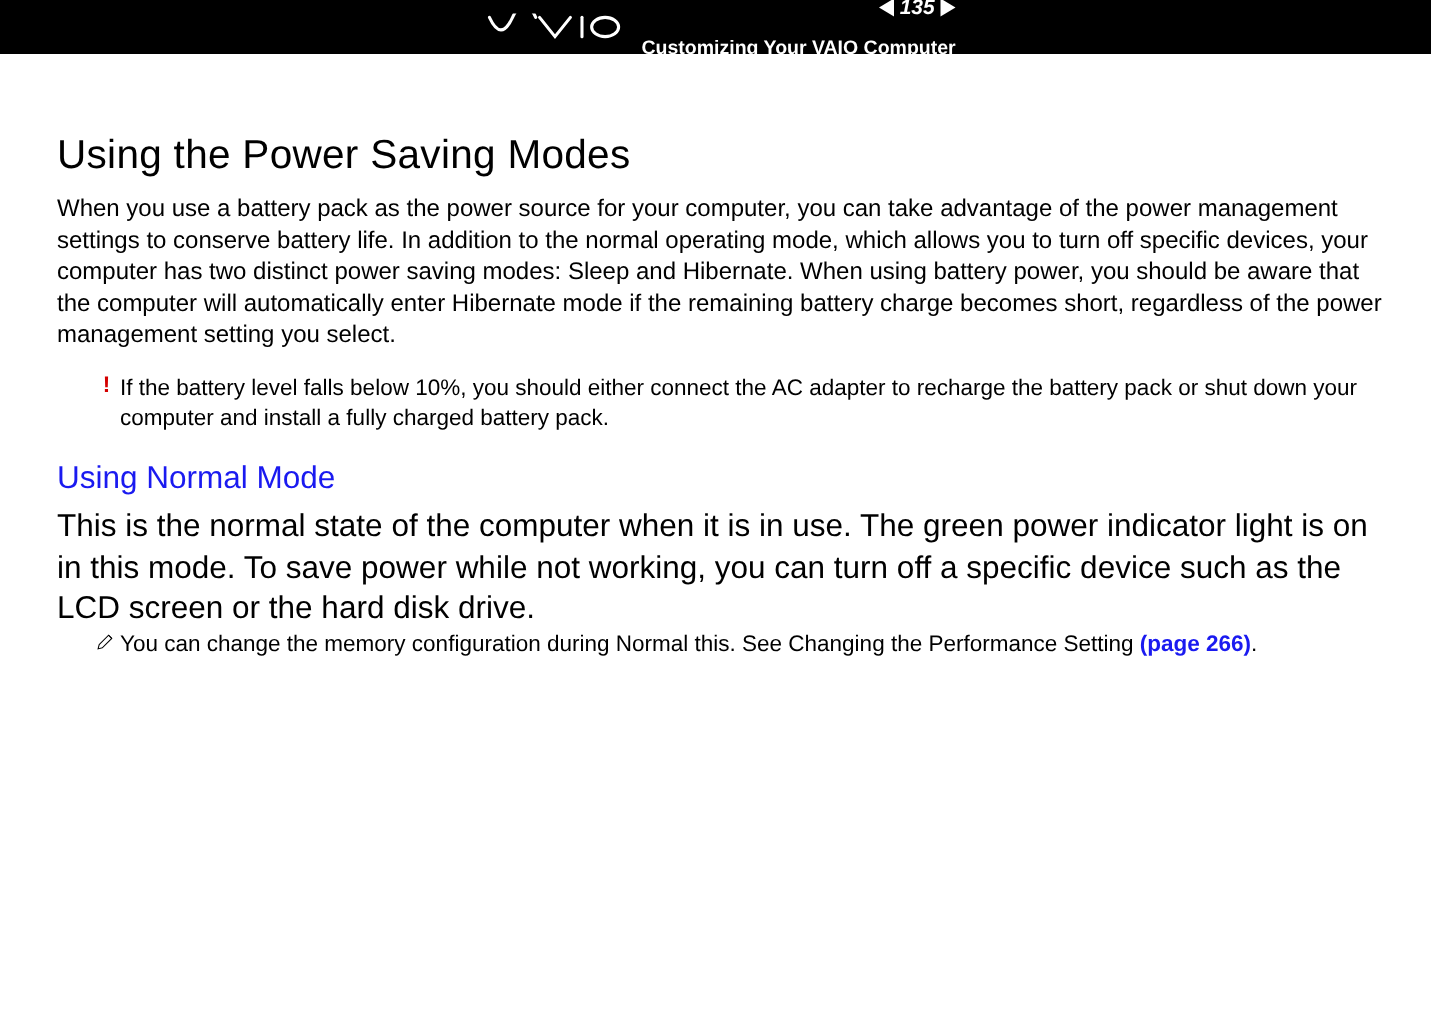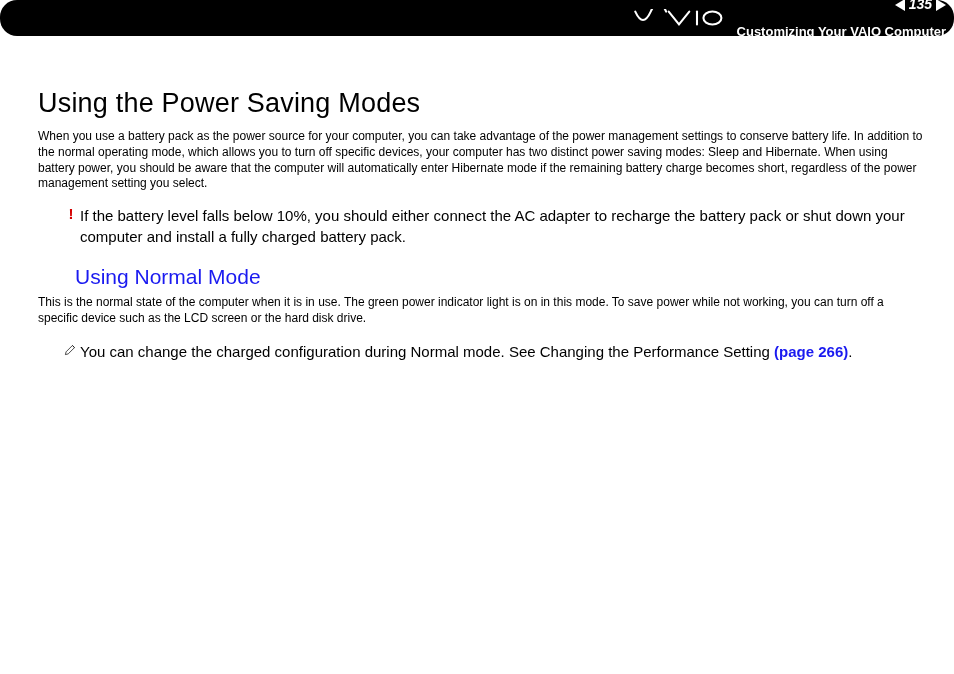--- a/index.html
+++ b/index.html
@@ -1,38 +1,37 @@
 <!DOCTYPE html>
 <html><head>
 <meta charset="utf-8">
 <style>
   * { box-sizing: border-box; margin: 0; padding: 0; }
   html, body { width: 954px; height: 674px; font-family: Arial, Helvetica, sans-serif; background: #fff; color: #000; }
   .header {
     width: 100%; height: 36px; background: #000; color: #fff;
-    display: flex; align-items: center; justify-content: flex-end;
+    display: flex; align-items: center; justify-content: center;
     padding: 0 8px 0 16px;
-    border-radius: 17px;
   }
   .logo { display: flex; align-items: center; }
   .logo svg { height: 18px; }
   .header-right { text-align: right; line-height: 1.1; font-size: 12px; }
   .nav-row { display: flex; align-items: center; justify-content: flex-end; gap: 2px; }
   .nav-arrow { display: inline-flex; }
   .page-num { font-weight: bold; font-style: italic; font-size: 14px; padding: 0 2px; }
   .section-label { font-weight: bold; font-size: 13px; margin-top: 12px; }
   .content { padding: 52px 30px 0 38px; }
   h1 { font-size: 27px; font-weight: 400; margin-bottom: 10px; letter-spacing: .2px; }
-  .para { font-size: 12px; line-height: 1.32; margin-bottom: 14px; }
+  .para { font-size: 16px; line-height: 1.32; margin-bottom: 14px; }
   .note-block { display: flex; align-items: flex-start; margin: 0 0 18px 0; padding-left: 26px; }
   .note-icon { width: 14px; flex: 0 0 14px; margin-right: 2px; text-align: center; }
   .warn-icon { color: #d40000; font-weight: bold; font-size: 15px; line-height: 1.1; }
   .note-text { font-size: 15px; line-height: 1.35; font-family: Arial, Helvetica, sans-serif; }
-  h2 { font-size: 21px; font-weight: 400; color: #1a1af0; margin-bottom: 6px; margin-left: 37px; }
-  .tight-para { font-size: 12px; line-height: 1.32; margin-bottom: 16px; }
+  h2 { font-size: 21px; font-weight: 400; color: #1a1af0; margin-bottom: 6px; }
+  .tight-para { font-size: 21px; line-height: 1.32; }
   .ref-bold { font-weight: normal; }
   .ref-link { color: #1a1af0; font-weight: bold; }
   .triangle-left, .triangle-right { width:0; height:0; display:inline-block; }
   .triangle-left { border-top:6px solid transparent; border-bottom:6px solid transparent; border-right:10px solid #fff; }
   .triangle-right { border-top:6px solid transparent; border-bottom:6px solid transparent; border-left:10px solid #fff; }
 </style>
 </head>
 <body>
 
 <div class="header">
@@ -71,16 +70,16 @@
   <p class="tight-para">This is the normal state of the computer when it is in use. The green power indicator light is on in this mode. To save power while not working, you can turn off a specific device such as the LCD screen or the hard disk drive.</p>
 
   <div class="note-block">
     <div class="note-icon">
       <svg class="tip-icon" viewBox="0 0 20 20">
         <path d="M3 14 L12 5 L15 8 L6 17 L2 18 L3 14 Z" fill="none" stroke="#000" stroke-width="1"></path>
         <path d="M12 5 L15 8" stroke="#000" stroke-width="1"></path>
       </svg>
     </div>
     <div class="note-text">
-      <span>You can change the charged configuration during Normal mode. See </span><span class="ref-bold">Changing the Performance Setting </span><span class="ref-link">(page 266)</span><span>.</span>
+      <span>You can change the memory configuration during Normal this. See </span><span class="ref-bold">Changing the Performance Setting </span><span class="ref-link">(page 266)</span><span>.</span>
     </div>
   </div>
 </div>
 
 </body></html>

